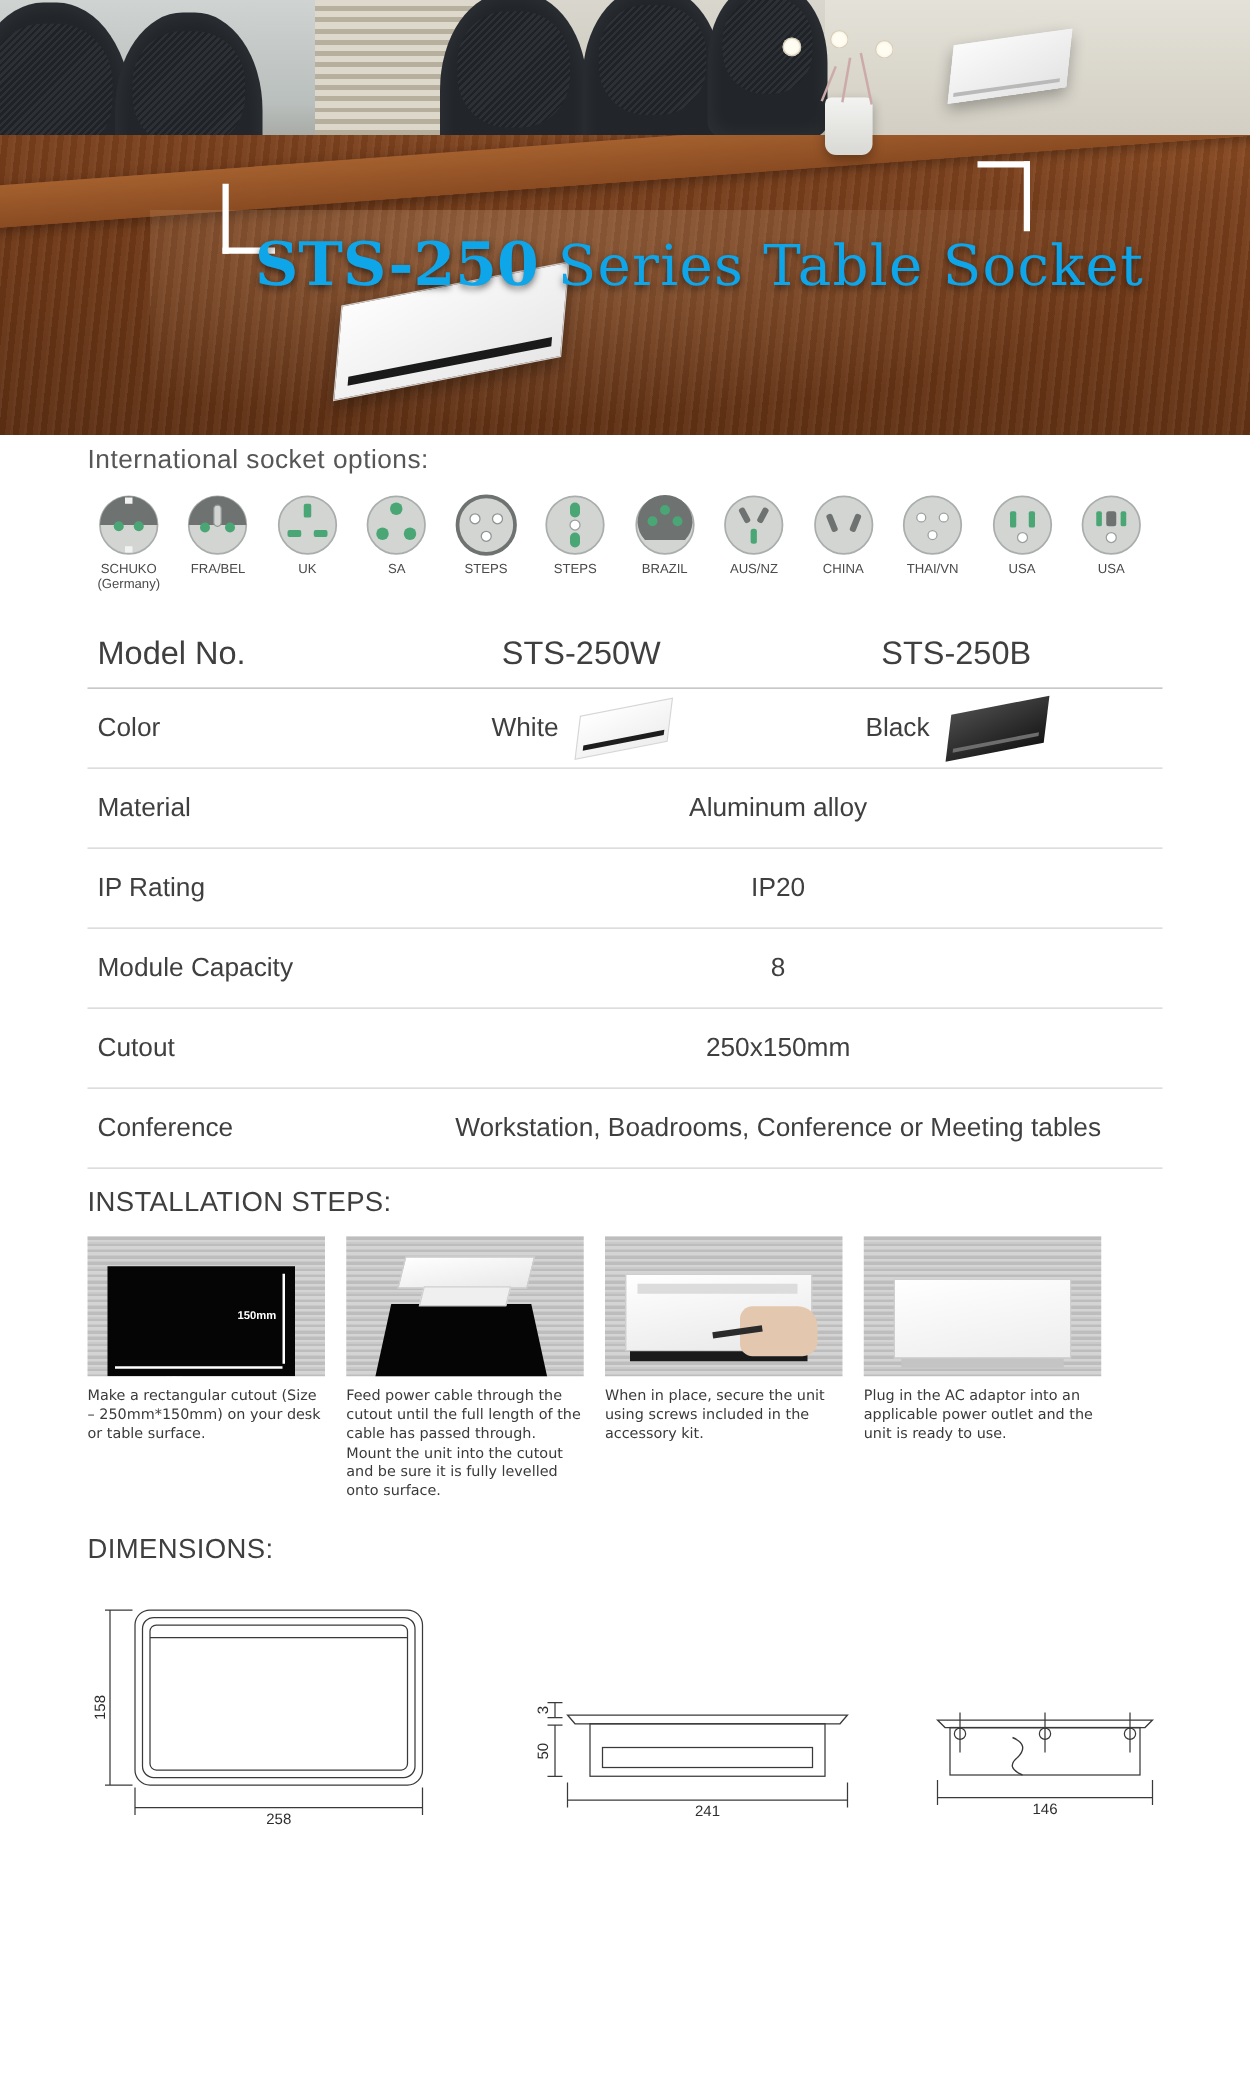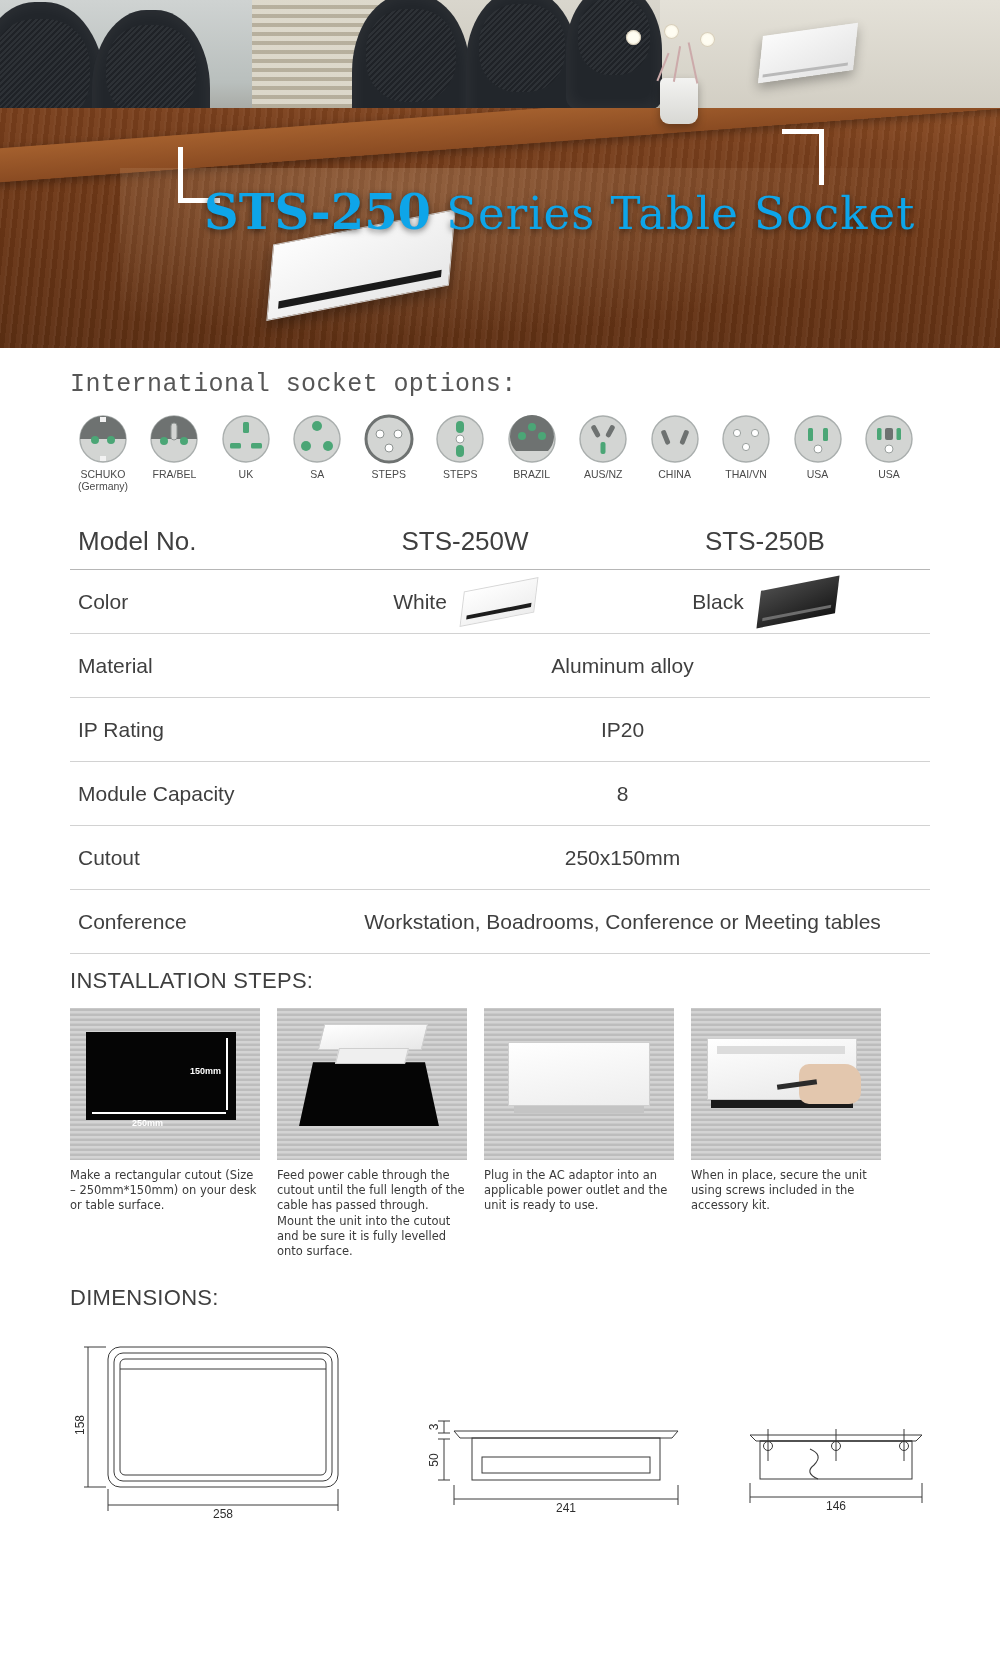--- a/index.html
+++ b/index.html
@@ -137,23 +137,23 @@
   .hero-title .model { font-size:48px; font-weight:bold; letter-spacing:0px; }
   .bracket-l, .bracket-r {
     position:absolute; width:42px; height:56px; border:5px solid #ffffff;
   }
   .bracket-l { left:0px; top:14px; border-right:none; border-top:none; }
   .bracket-r { right:34px; top:-4px; border-left:none; border-bottom:none; }
 
   
   .section-pad { padding:0 70px; }
   .socket-heading {
-    margin-top:22px;
-    font-size:25px; color:#565656; letter-spacing:.4px;
-    font-family:Liberation Mono, monospace;
+    margin-top:8px;
+    font-size:21px; color:#565656; letter-spacing:.4px;
+    font-family:Liberation Sans, sans-serif;
   }
   .socket-row {
     display:flex; justify-content:space-between;
     margin-top:14px; padding-right:8px;
   }
   .socket-item { width:66px; text-align:center; }
   .socket-icon { width:52px; height:52px; margin:0 auto; display:block; }
   .socket-label {
     margin-top:3px; font-size:10.5px; color:#4a4a4a; line-height:1.15;
     font-family:"Liberation Sans", sans-serif;
@@ -202,21 +202,21 @@
     content:""; position:absolute; left:5px; bottom:6px; width:70px; height:3px; background:#6d6d6d;
   }
 
   
   .block-title {
     margin-top:14px; font-size:22px; color:#3f3f3f; letter-spacing:.3px;
   }
   .steps { display:flex; gap:17px; margin-top:14px; }
   .step { width:190px; }
   .step-img {
-    width:190px; height:152px; position:relative; overflow:hidden;
+    width:190px; height:112px; position:relative; overflow:hidden;
     background:repeating-linear-gradient(180deg,#c9c9c9 0 1px,#bdbdbd 1px 3px,#d4d4d4 3px 5px);
   }
   .cutout-black { position:absolute; background:#050505; }
   .i1 { left:16px; top:24px; width:150px; height:88px; }
   .i2 { left:22px; top:54px; width:140px; height:64px; clip-path:polygon(10% 0,90% 0,100% 100%,0 100%); }
   .panel-w {
     position:absolute; background:linear-gradient(170deg,#ffffff,#e8e8e8);
     border:1px solid #cfcfcf;
   }
   .arrow-line { position:absolute; background:#ffffff; }
@@ -482,35 +482,35 @@
       <div class="step-img">
         <div class="cutout-black i2"></div>
         <div class="panel-w" style="left:44px; top:16px; width:104px; height:26px; transform:skewX(-14deg);"></div>
         <div class="panel-w" style="left:60px; top:40px; width:70px; height:16px; background:#efefef; transform:skewX(-14deg);"></div>
       </div>
       <div class="step-cap">Feed power cable through the cutout until the full length of the cable has passed through. Mount the unit into the cutout and be sure it is fully levelled onto surface.</div>
     </div>
 
     <div class="step">
       <div class="step-img">
-        <div class="panel-w" style="left:24px; top:34px; width:142px; height:64px; background:linear-gradient(170deg,#ffffff,#ededed);"></div>
-        <div style="position:absolute; left:30px; top:98px; width:130px; height:7px; background:#c4c4c4;"></div>
-      </div>
-      <div class="step-cap">Plug in the AC adaptor into an applicable power outlet and the unit is ready to use.</div>
-    </div>
-
-    <div class="step">
-      <div class="step-img">
         <div class="panel-w" style="left:16px; top:30px; width:150px; height:62px;"></div>
         <div style="position:absolute; left:26px; top:38px; width:128px; height:8px; background:#dcdcdc;"></div>
         <div style="position:absolute; left:20px; top:92px; width:142px; height:8px; background:#1a1a1a;"></div>
         <div style="position:absolute; left:108px; top:56px; width:62px; height:40px; background:#e3c7ae; border-radius:10px 16px 12px 10px;"></div>
         <div style="position:absolute; left:86px; top:74px; width:40px; height:5px; background:#2b2b2b; transform:rotate(-8deg);"></div>
       </div>
       <div class="step-cap">When in place, secure the unit using screws included in the accessory kit.</div>
+    </div>
+
+    <div class="step">
+      <div class="step-img">
+        <div class="panel-w" style="left:24px; top:34px; width:142px; height:64px; background:linear-gradient(170deg,#ffffff,#ededed);"></div>
+        <div style="position:absolute; left:30px; top:98px; width:130px; height:7px; background:#c4c4c4;"></div>
+      </div>
+      <div class="step-cap">Plug in the AC adaptor into an applicable power outlet and the unit is ready to use.</div>
     </div>
 
   </div>
 </div>
 
 <div class="section-pad dims">
   <div class="block-title">DIMENSIONS:</div>
 
   <div class="dim-figs">
 

